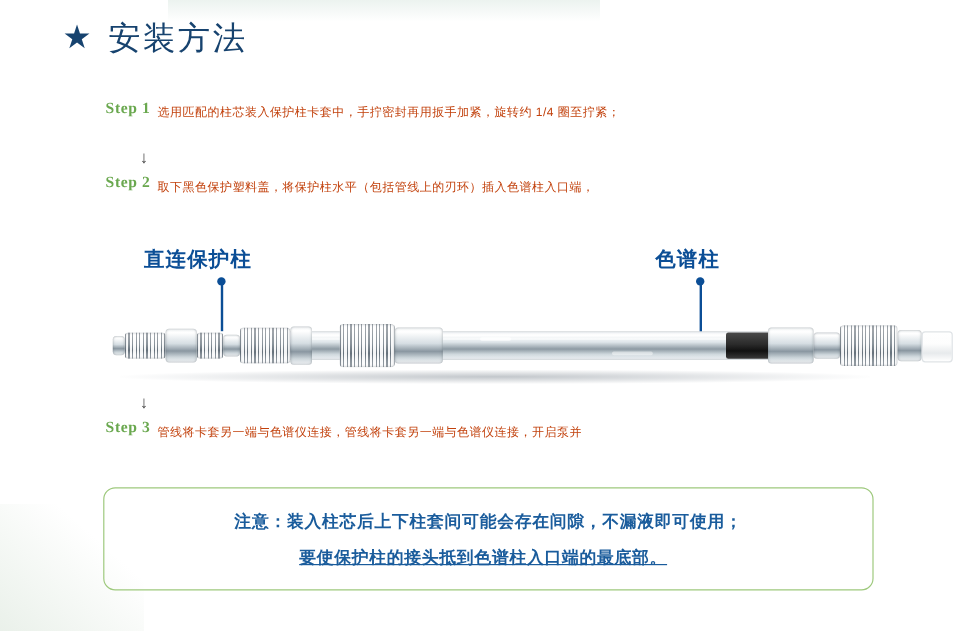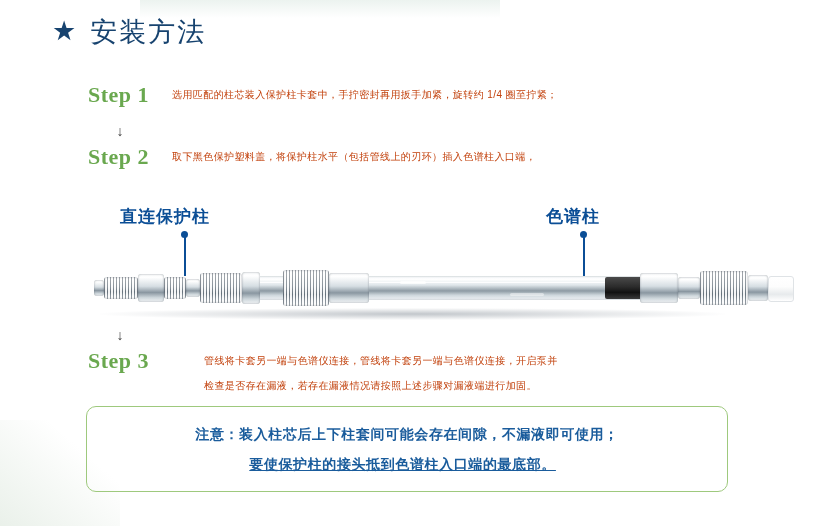--- a/index.html
+++ b/index.html
@@ -23,32 +23,32 @@
   }
   .title-text{
     color:#17436f;font-size:27px;font-weight:normal;letter-spacing:2px;
   }
 
   
   .step{
     position:absolute;display:flex;align-items:flex-start;
   }
   .step-label{
-    color:#6aa84f;font-size:22px;font-weight:bold;
-    white-space:nowrap;margin-right:23px;
+    color:#6aa84f;font-size:13px;font-weight:bold;
+    white-space:nowrap;margin-right:6px;
     font-family:"Liberation Serif","DejaVu Serif",serif;
     letter-spacing:0.5px;
   }
   .step-text{
     color:#c2410c;font-size:10px;line-height:25px;
     letter-spacing:0.4px;
   }
   #step1{left:88px;top:82px;}
   #step2{left:88px;top:144px;width:660px;}
-  #step3{left:88px;top:348px;width:660px;gap:32px;}
+  #step3{left:88px;top:348px;width:660px;}
 
   
   .arrow{
     position:absolute;color:#3d3d3d;font-size:14px;line-height:14px;
     text-align:center;width:14px;
   }
   #arrow1{left:113px;top:124px;}
   #arrow2{left:113px;top:328px;}
 
   
@@ -217,21 +217,20 @@
     <div class="fleck" style="left:320px;top:23px;width:26px;height:3px;border-radius:2px;"></div>
     <div class="fleck" style="left:430px;top:35px;width:34px;height:3px;border-radius:2px;opacity:.6"></div>
   </div>
 
   <div class="arrow" id="arrow2">↓</div>
 
   <div class="step" id="step3">
     <span class="step-label">Step 3</span>
     <span class="step-text">
       <span>管线将卡套另一端与色谱仪连接，管线将卡套另一端与色谱仪连接，开启泵并</span><br>
-      <span>检查是否存在漏液，若存在漏液情况请按照上述步骤对漏液端进行加固。</span>
     </span>
   </div>
 
   <div class="note">
     <div class="note-inner">
       <div>注意：装入柱芯后上下柱套间可能会存在间隙，不漏液即可使用；</div>
       <div class="note-line2">要使保护柱的接头抵到色谱柱入口端的最底部。</div>
     </div>
   </div>
 

